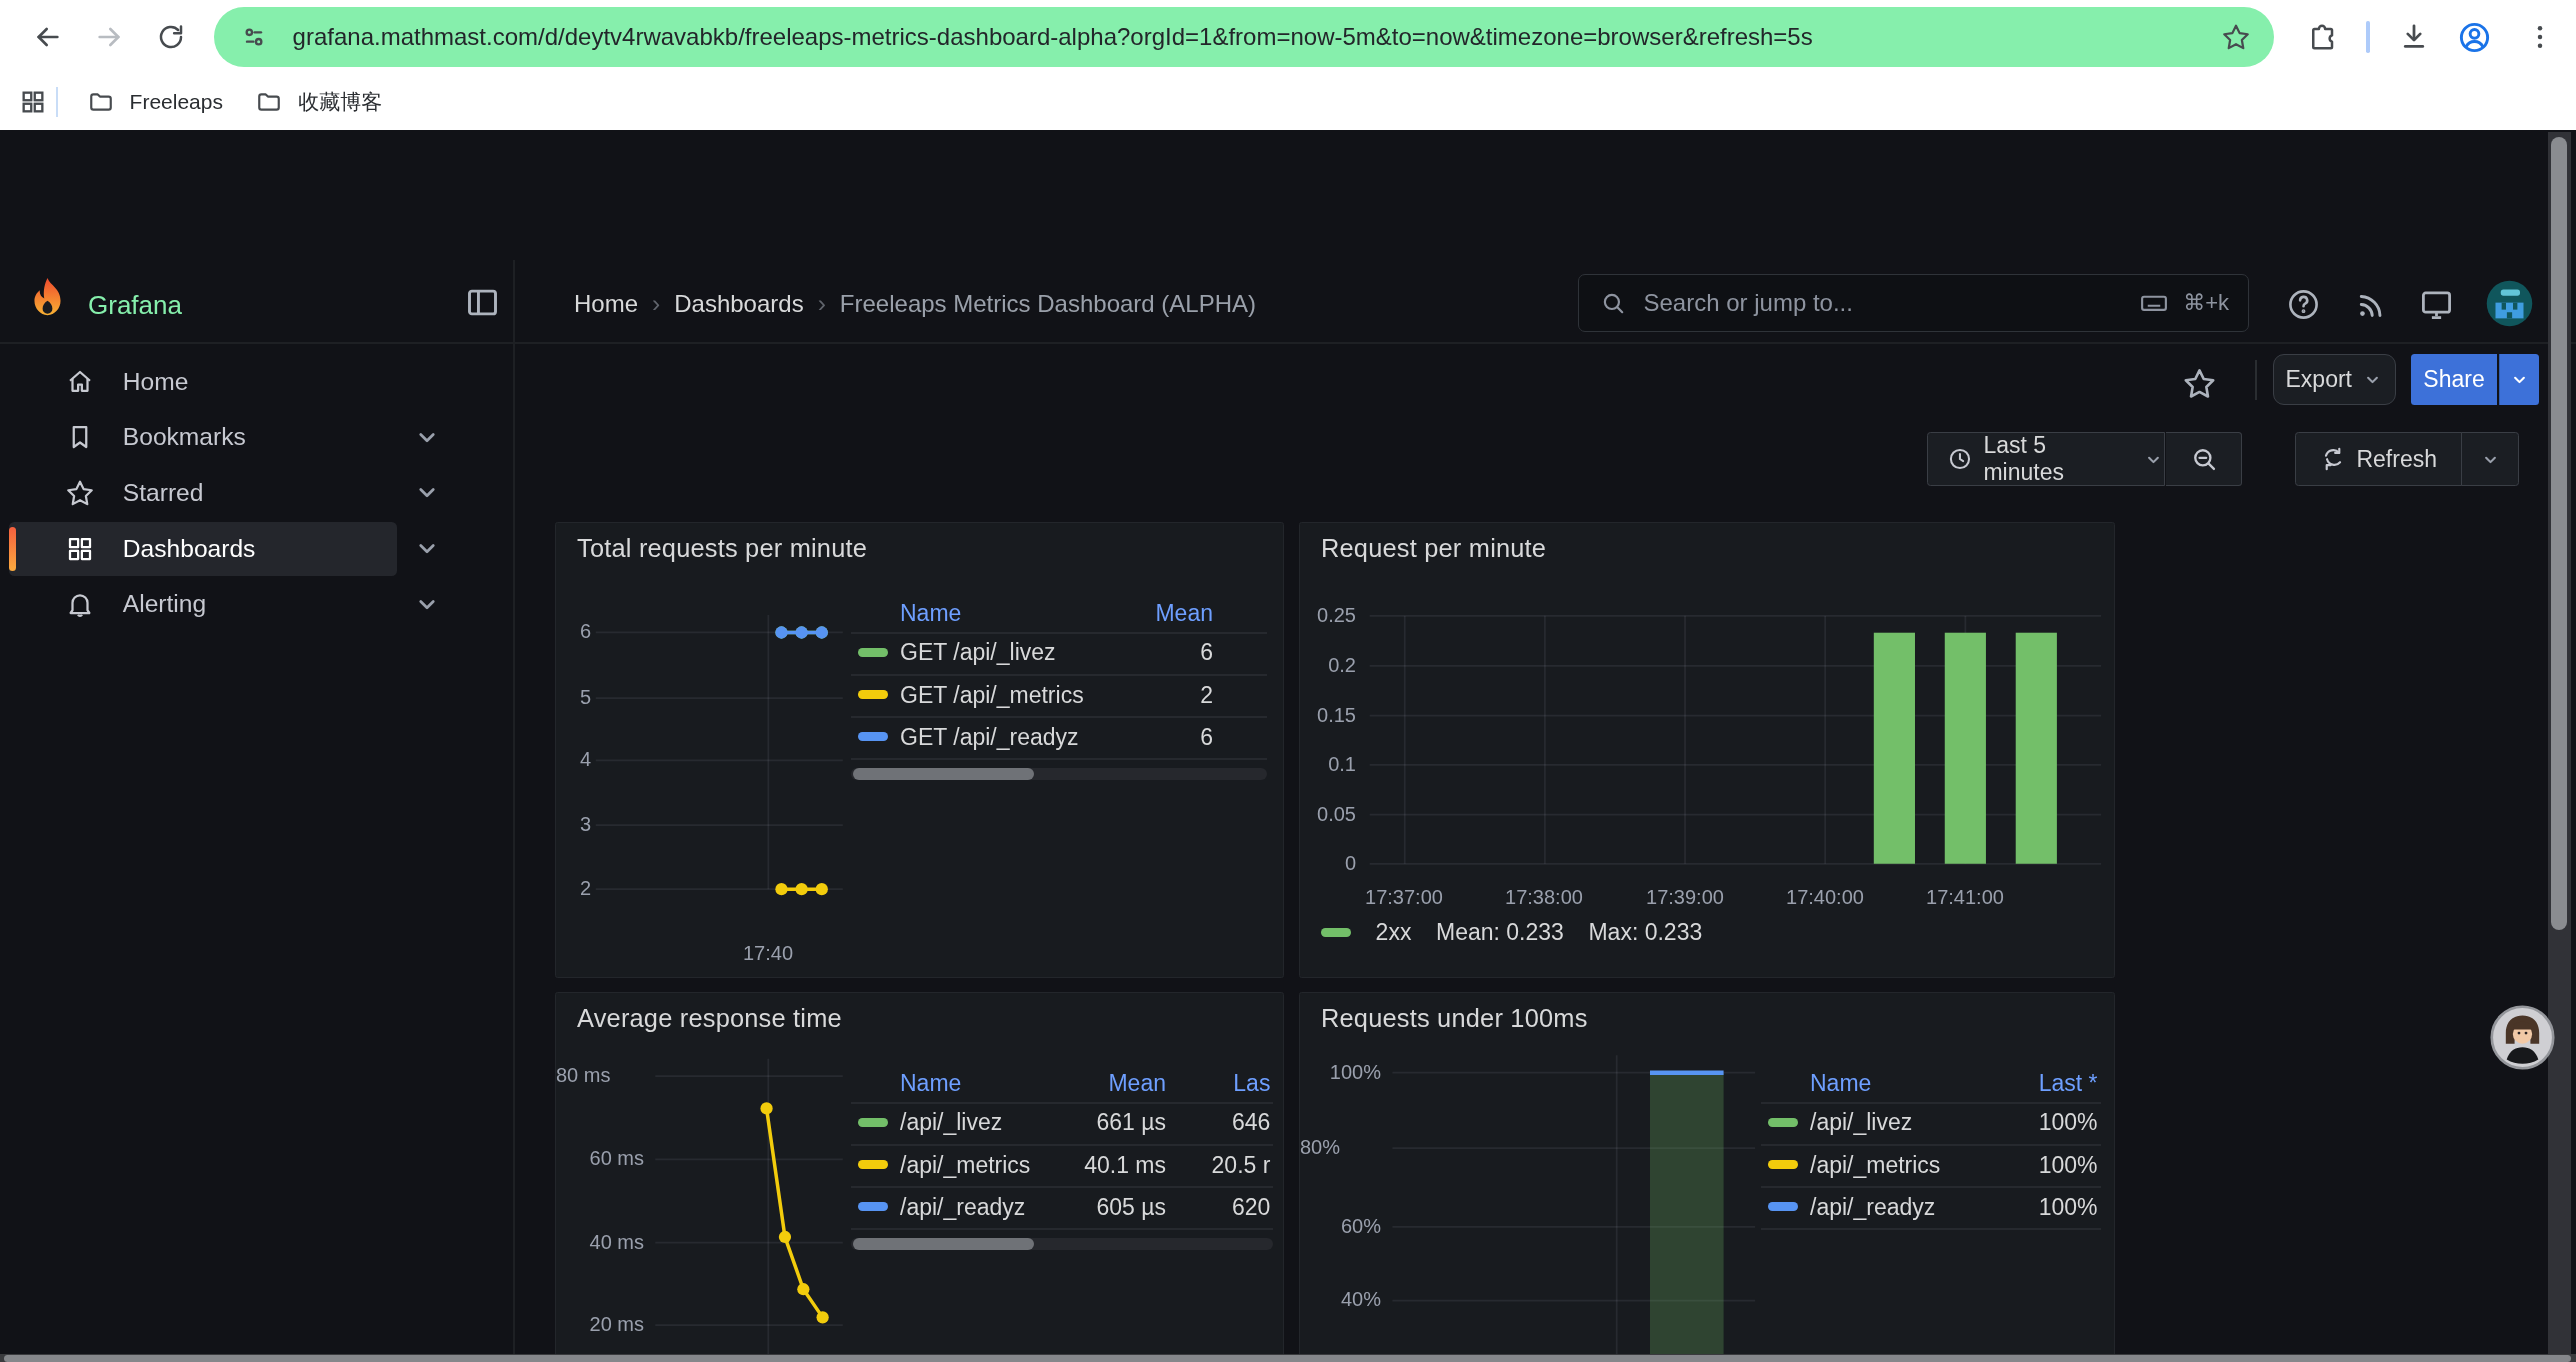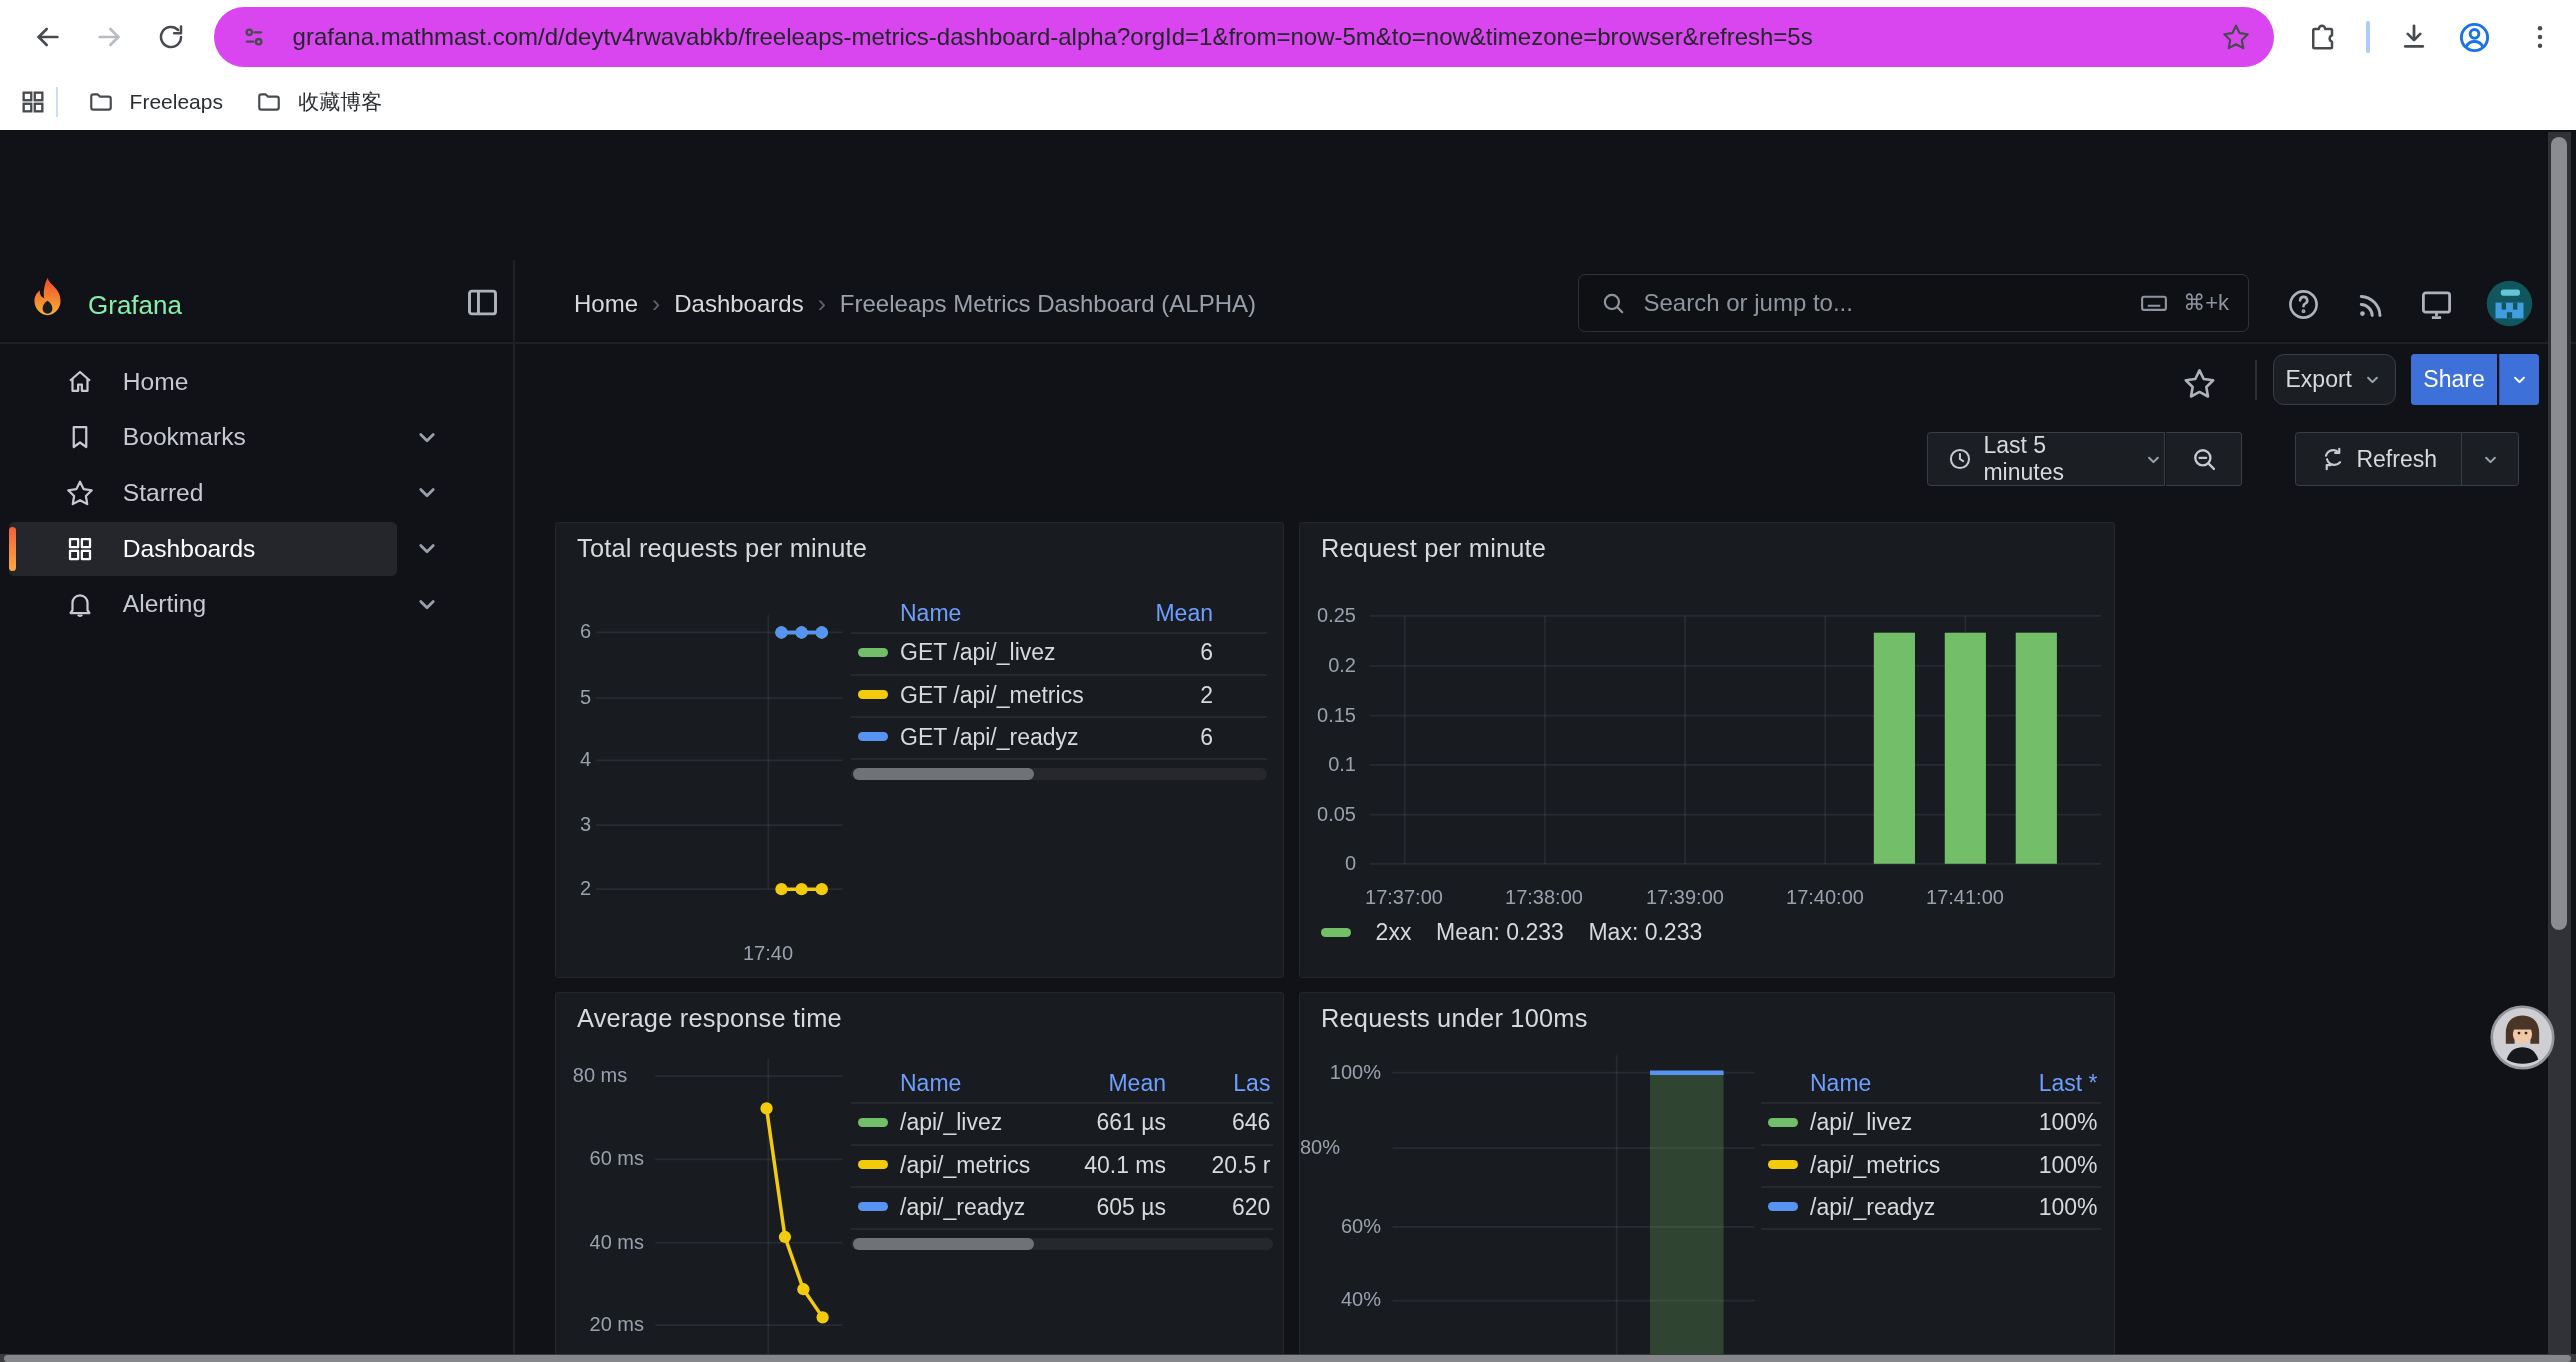--- a/index.html
+++ b/index.html
@@ -5,21 +5,21 @@
   * { margin:0; padding:0; box-sizing:border-box; }
   html,body { width:2576px; height:1363px; overflow:hidden; background:#111217;
     font-family:"Liberation Sans", sans-serif; -webkit-font-smoothing:antialiased; }
   .abs { position:absolute; }
   svg { display:block; }
 
   
   .chrome-toolbar { position:absolute; left:0; top:0; width:2576px; height:74px; background:#ffffff; }
   .nav-btn { position:absolute; top:10.5px; width:53px; height:53px; display:flex; align-items:center; justify-content:center; color:#474b4f; border-radius:50%; }
   .nav-btn.disabled { color:#b8bcc1; }
-  .url-pill { position:absolute; left:214px; top:7px; width:2060px; height:60px; border-radius:30px; background:#d946ef; display:flex; align-items:center; }
+  .url-pill { position:absolute; left:214px; top:7px; width:2060px; height:60px; border-radius:30px; background:#86efac; display:flex; align-items:center; }
   .url-text { font-size:24px; color:#23262a; white-space:nowrap; overflow:hidden; flex:1; }
   .chrome-right { color:#474b4f; }
   .bookmarks-bar { position:absolute; left:0; top:74px; width:2576px; height:56px; background:#ffffff; display:flex; align-items:center; }
   .bm-item { display:flex; align-items:center; gap:16px; color:#2a2d31; font-size:21px; padding:7px 14px; border-radius:17.5px; }
   .bm-sep { width:1.8px; height:30px; background:#c9ddf7; margin:0 16px 0 8.8px; }
 
   
   .app { position:absolute; left:0; top:130px; width:2576px; height:1233px; background:#111217; }
   .gf-header-border { position:absolute; left:0; top:212px; width:2576px; height:1.8px; background:#1e2024; }
   .side-divider { position:absolute; left:513px; top:130px; width:1.8px; height:1233px; background:#1e2024; }
@@ -446,21 +446,21 @@
         <polyline points="240,131.7 261,278.5 282,338.1375 304,370.25" fill="none" stroke="#F2CC0C" stroke-width="4" stroke-linecap="round"></polyline>
         <circle cx="240" cy="131.7" r="7" fill="#F2CC0C"></circle>
         <circle cx="261" cy="278.5" r="7" fill="#F2CC0C"></circle>
         <circle cx="282" cy="338.1375" r="7" fill="#F2CC0C"></circle>
         <circle cx="304" cy="370.25" r="7" fill="#F2CC0C"></circle>
         <circle cx="240" cy="462" r="7" fill="#5794F2"></circle>
         <circle cx="261" cy="462" r="7" fill="#5794F2"></circle>
         <circle cx="282" cy="462" r="7" fill="#5794F2"></circle>
         <circle cx="304" cy="462" r="7" fill="#5794F2"></circle>
       </svg>
-      <div class="tick" style="top: 71px; left: 0px; width: 88px; text-align: center;">80 ms</div>
+      <div class="tick" style="top: 71px; left: 0px; width: 88px; text-align: left;">80 ms</div>
       <div class="tick" style="top: 154px; left: 0px; width: 88px; text-align: right;">60 ms</div>
       <div class="tick" style="top: 238px; left: 0px; width: 88px; text-align: right;">40 ms</div>
       <div class="tick" style="top: 320px; left: 0px; width: 88px; text-align: right;">20 ms</div>
       <div class="legend-table" style="left: 295px; top: 70px; width: 422px;">
         <div class="legend-hdr" style="left:49px">Name</div>
         <div class="legend-hdr" style="right:107px">Mean</div>
         <div class="legend-hdr" style="right:2.6px">Las</div>
         <div class="legend-sep" style="top:39px"></div>
         <div class="legend-chip" style="top:55px;left:7px;background:#73BF69"></div>
         <div style="position:absolute;top:46px;left:49px;white-space:nowrap">/api/_livez</div>

